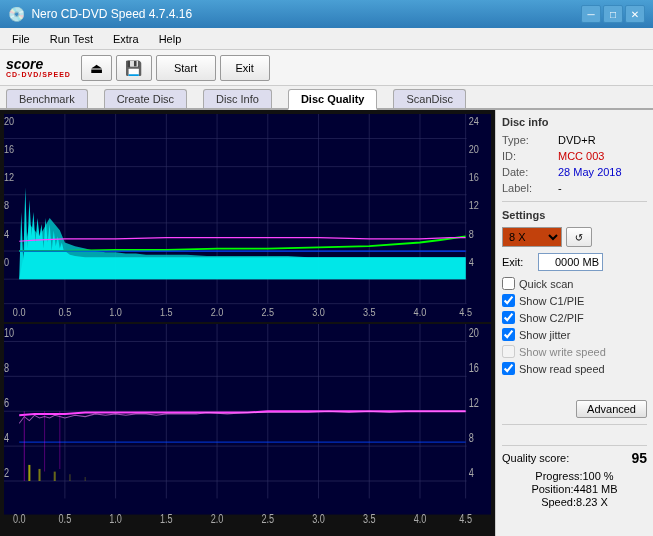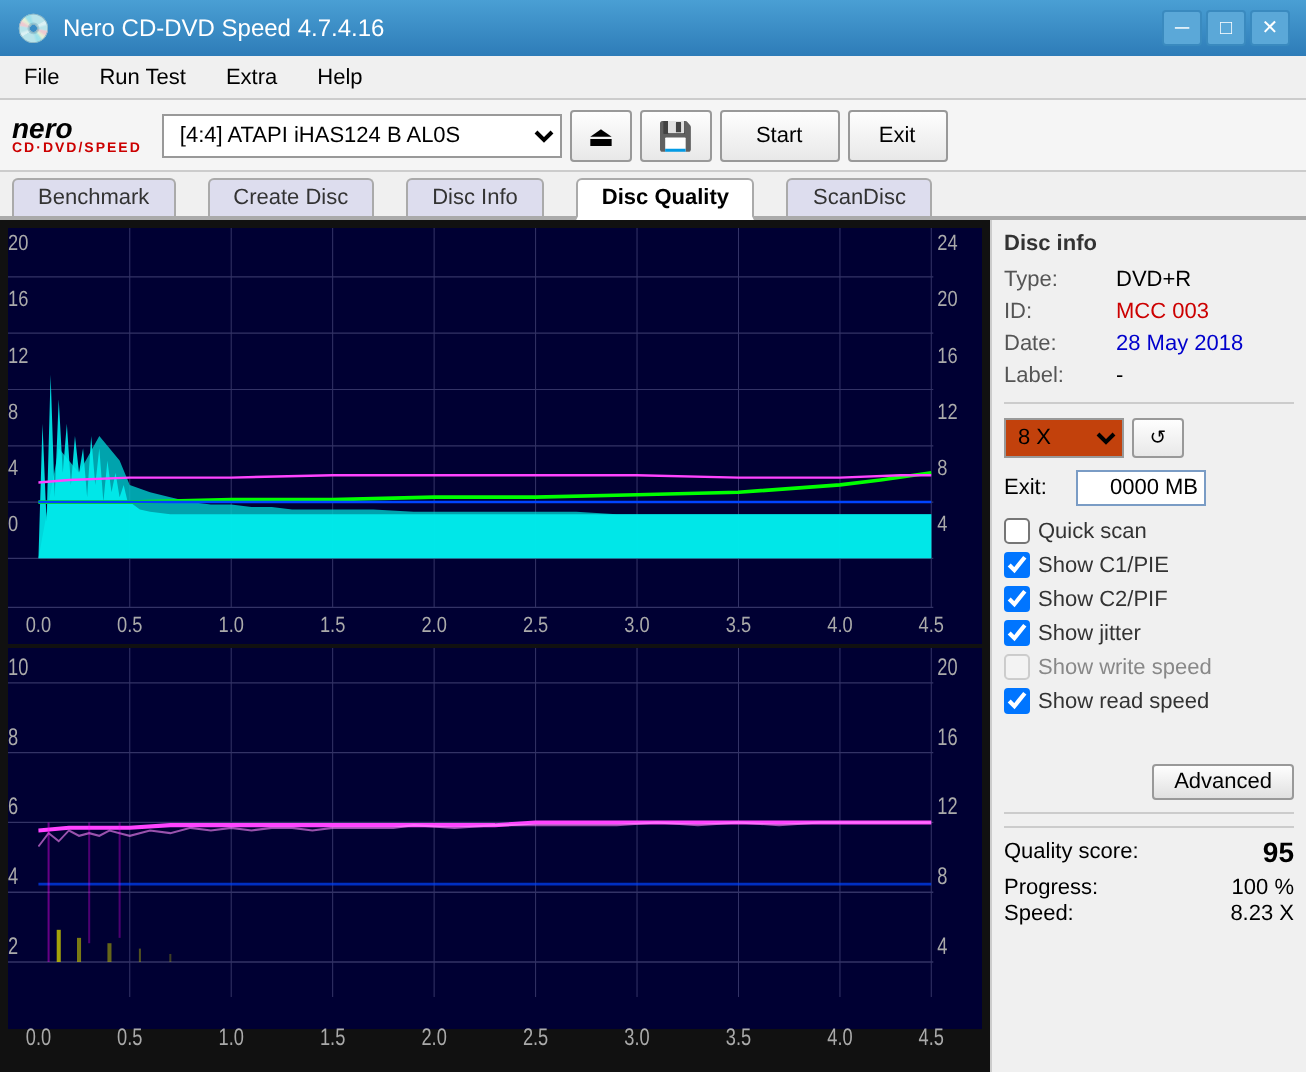--- a/index.html
+++ b/index.html
@@ -202,27 +202,27 @@
       margin-top: 19px;
     }
     
     .quality-score-row {
       display: flex;
       justify-content: space-between;
       align-items: center;
       font-size: 11px;
       border-top: 1px solid #ccc;
       padding-top: 4px;
-      margin-top: 0;
+      margin-top: 14px;
       text-align: center;
     }
     .quality-score-val { font-size: 14px; font-weight: bold; color: #000; }
     
     .progress-section { font-size: 11px; }
-    .progress-row { display: flex; justify-content: space-between; margin-bottom: 1px; }
+    .progress-row { display: flex; justify-content: center; margin-bottom: 1px; }
     
     
     .chart-wrapper {
       position: relative;
       flex: 1;
       margin-bottom: 2px;
     }
     .chart-wrapper:last-child { margin-bottom: 0; }
 
     
@@ -249,26 +249,23 @@
 
 <div class="menu-bar">
   <span class="menu-item">File</span>
   <span class="menu-item">Run Test</span>
   <span class="menu-item">Extra</span>
   <span class="menu-item">Help</span>
 </div>
 
 <div class="toolbar">
   <div class="nero-logo">
-    <span class="nero-text">nero</span>
+    <span class="nero-text">score</span>
     <span class="nero-sub">CD·DVD/SPEED</span>
   </div>
-  <select class="drive-dropdown">
-    <option>[4:4]  ATAPI iHAS124  B AL0S</option>
-  </select>
   <button class="toolbar-btn" style="font-size:14px;">⏏</button>
   <button class="toolbar-btn" style="font-size:14px;">💾</button>
   <button class="toolbar-btn" style="min-width:60px;">Start</button>
   <button class="toolbar-btn" style="min-width:50px;">Exit</button>
 </div>
 
 <div class="tabs">
   <div class="tab">Benchmark</div>
   <div class="tab">Create Disc</div>
   <div class="tab">Disc Info</div>
@@ -419,20 +416,21 @@
       <span class="disc-info-key">Date:</span>
       <span class="disc-info-val blue">28 May 2018</span>
     </div>
     <div class="disc-info-row">
       <span class="disc-info-key">Label:</span>
       <span class="disc-info-val">-</span>
     </div>
 
     <div style="border-top:1px solid #ccc; margin: 3px 0;"></div>
 
+    <div class="section-label">Settings</div>
 
     <div class="settings-row">
       <select class="speed-dropdown">
         <option>8 X</option>
         <option>Max</option>
         <option>1 X</option>
         <option>4 X</option>
         <option>16 X</option>
       </select>
       <button class="toolbar-btn" style="width:22px;height:20px;padding:0;font-size:10px;">↺</button>
@@ -478,19 +476,23 @@
       <span>Quality score:</span>
       <span class="quality-score-val">95</span>
     </div>
 
     <div class="progress-section">
       <div class="progress-row">
         <span>Progress:</span>
         <span>100 %</span>
       </div>
       <div class="progress-row">
+        <span>Position:</span>
+        <span>4481 MB</span>
+      </div>
+      <div class="progress-row">
         <span>Speed:</span>
         <span>8.23 X</span>
       </div>
     </div>
 
   </div>
 </div>
 
 </body></html>

